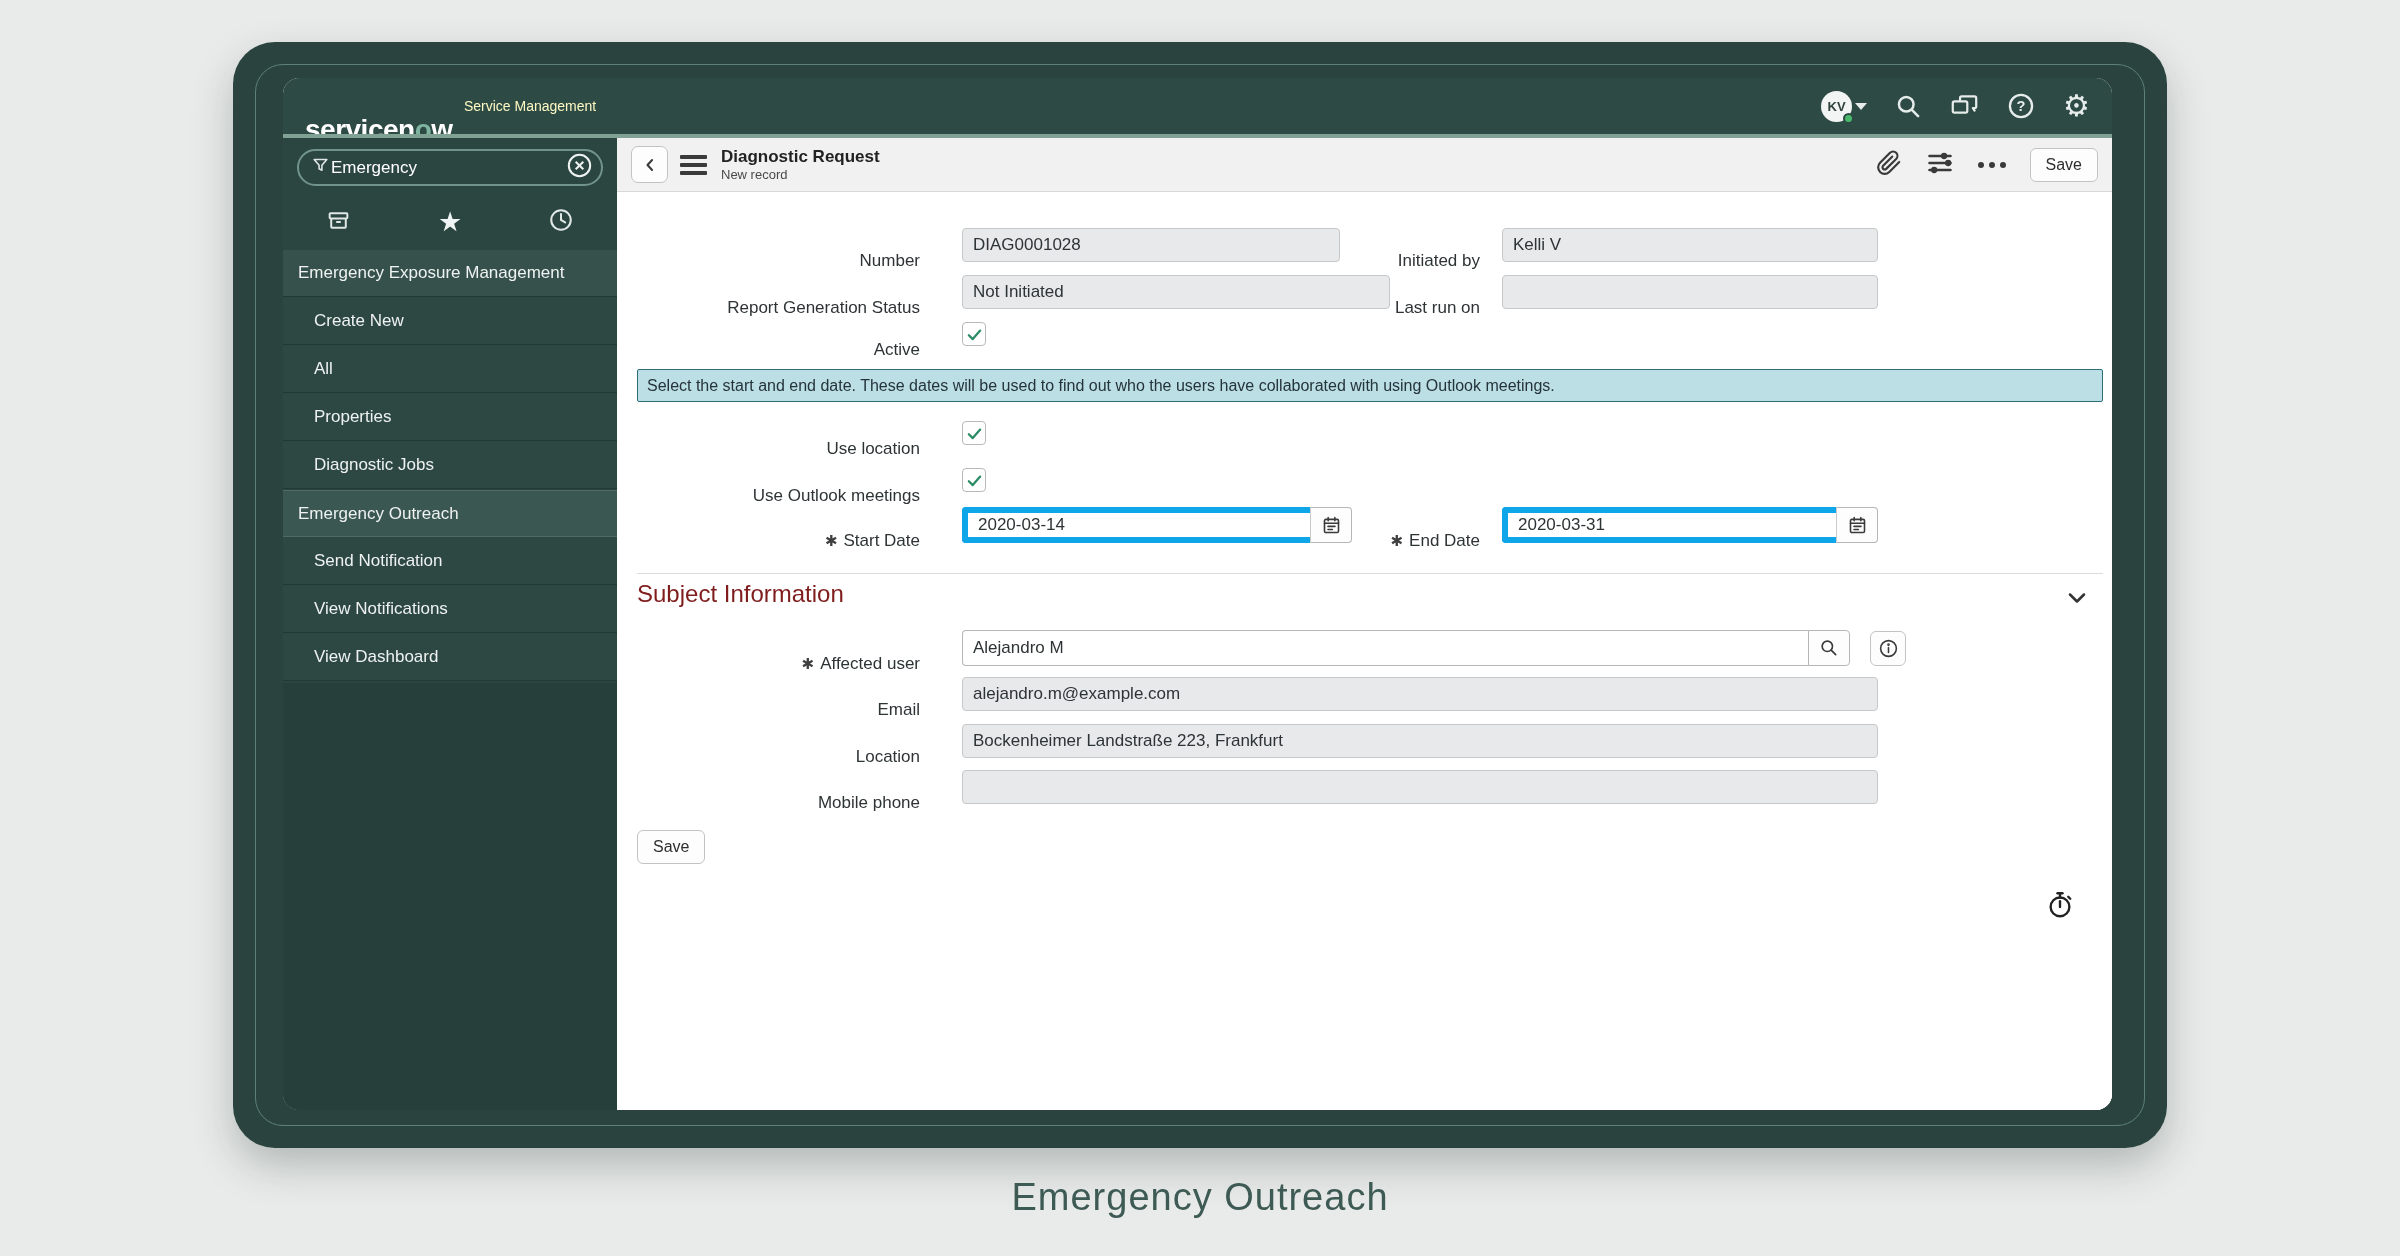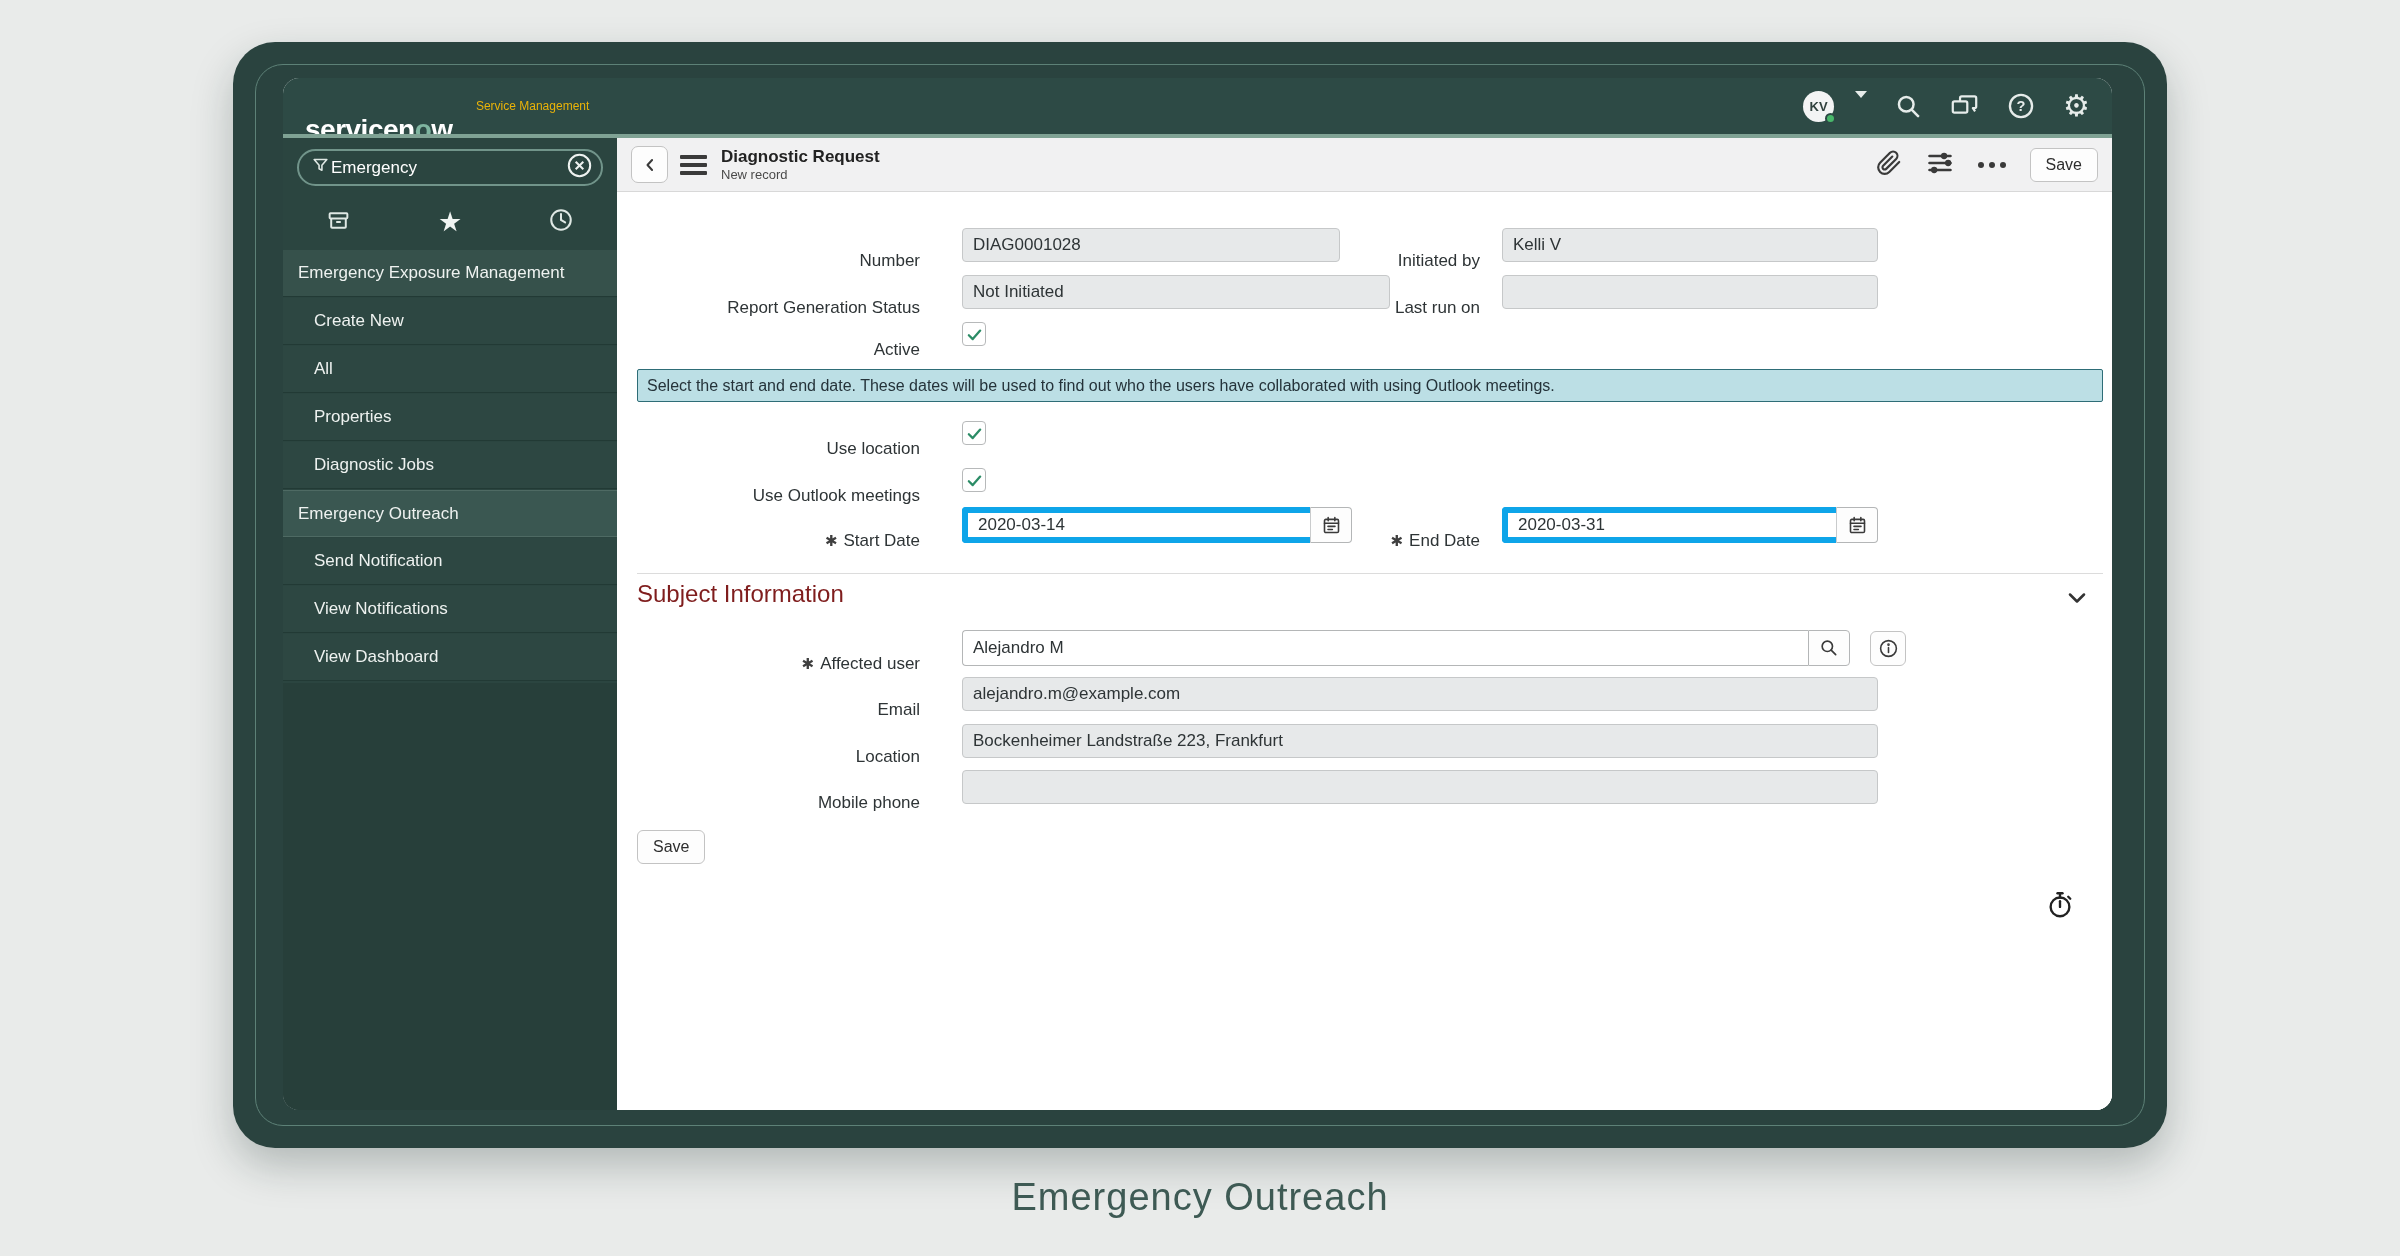--- a/index.html
+++ b/index.html
@@ -30,23 +30,23 @@
   }
 
   
   .topbar {
     height:56px; background:#2d4a45; display:flex; align-items:center;
     padding:0 22px; flex:0 0 auto;
   }
   .logo { font-size:28px; font-weight:bold; color:#ffffff; letter-spacing:-.5px;margin-top:48px; }
   .logo .green-o { color:#7fb5a0; }
   .logo .tm { font-size:14px; vertical-align:baseline; }
-  .product { color:#eab308; font-size:12px; margin-left:20px; }
+  .product { color:#fef9c3; font-size:14px; margin-left:8px; }
   .topbar-right { margin-left:auto; display:flex; align-items:center; gap:28px; }
-  .avatar-wrap { display:flex; align-items:flex-start; gap:21px; }
+  .avatar-wrap { display:flex; align-items:center; gap:3px; }
   .avatar { position:relative; width:31px; height:31px; background:#f3f4f4; border-radius:50%;
             display:flex; align-items:center; justify-content:center;
             font-size:13px; font-weight:bold; color:#31423e; }
   .presence { position:absolute; right:-2px; bottom:-2px; width:11px; height:11px;
               background:#49b86b; border:2px solid #2d4a45; border-radius:50%; }
   .caret-down { width:0; height:0; border-left:6px solid transparent;
                 border-right:6px solid transparent; border-top:7px solid #e6ecea; }
   .tb-icon { color:#e6ecea; display:flex; align-items:center; }
   .gear-glyph { font-family:"DejaVu Sans", sans-serif; font-size:30px; line-height:1; color:#e6ecea; }
 

